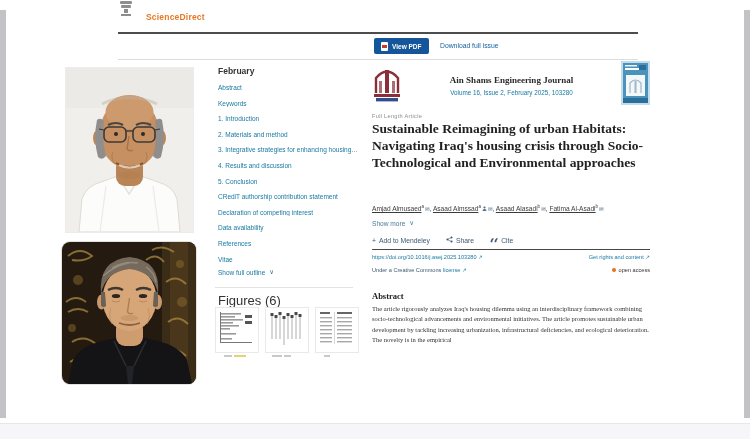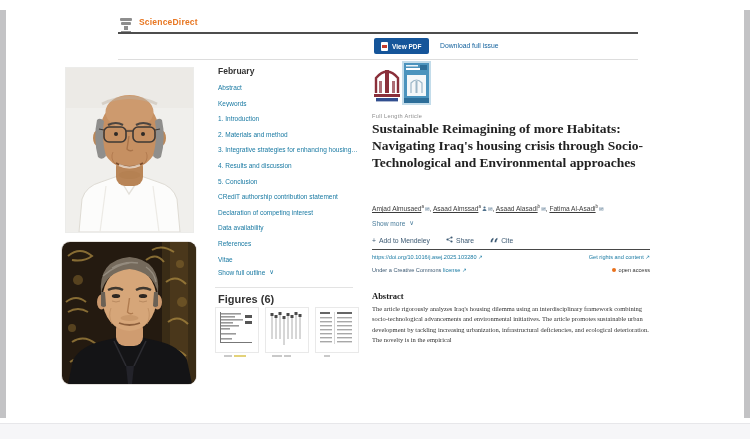--- a/index.html
+++ b/index.html
@@ -10,41 +10,41 @@
   }
   .abs { position:absolute; }
 
   
   .edge-bar { background:#c3c3c5; width:6px; top:10px; height:408px; }
   .edge-left { left:0; }
   .edge-right { right:0; }
   .bottom-band { left:0; right:0; bottom:0; height:15px; background:#f6f6f8; border-top:1px solid #e7e7ea; }
 
   
-  .sd-logo-row { left:118px; top:17px; display:flex; align-items:flex-start; gap:5px; }
+  .sd-logo-row { left:118px; top:0; display:flex; align-items:flex-end; gap:12px; }
   .brand { color:#e87722; font-weight:bold; font-size:8.5px; letter-spacing:.2px; }
   .top-rule { left:118px; top:32px; width:520px; height:2px; background:#4d4d4d; }
   .toolbar-rule { left:118px; top:59px; width:520px; height:1px; background:#dddddd; }
 
   .view-pdf-btn {
     left:374px; top:38px; height:16px; padding:0 7px; background:#15559a; border-radius:2px;
     display:flex; align-items:center; gap:4px; color:#fff; font-size:6.5px; font-weight:bold; cursor:pointer;
   }
   .pdf-icon { width:7px; height:9px; background:#fff; border-radius:1px; position:relative; }
   .pdf-icon::after { content:""; position:absolute; left:1px; top:3px; width:5px; height:3px; background:#c43e2f; }
   .download-link { left:440px; top:42px; font-size:6.8px; color:#15639e; cursor:pointer; }
 
   
   .outline-title { left:218px; top:66px; font-size:8.5px; font-weight:bold; color:#333; }
   .outline-list { left:218px; top:84px; width:140px; list-style:none; margin:0; padding:0; }
   .outline-list li { font-size:6.5px; line-height:7.4px; color:#1879a2; margin-bottom:8.2px; cursor:pointer;
     white-space:nowrap; overflow:hidden; text-overflow:ellipsis; }
   .show-full { left:218px; top:268px; font-size:6.5px; color:#1879a2; cursor:pointer; display:flex; gap:4px; align-items:center; }
   .left-divider { left:215px; top:287px; width:138px; height:1px; background:#e3e3e3; }
-  .figures-title { left:218px; top:293px; font-size:11px; font-weight:bold; color:#333; }
+  .figures-title { left:218px; top:293px; font-size:13px; font-weight:normal; color:#333; }
   .thumbs { left:215px; top:307px; display:flex; gap:6px; }
   .thumb { width:40px; height:42px; background:#fff; border:1px solid #e9e9e9; padding:1px; cursor:pointer; }
   .thumb-cap { width:40px; margin-top:3px; display:flex; justify-content:center; gap:2px; }
   .cap-dash { height:2px; background:#c9c9c9; }
 
   
   .journal-block { left:372px; top:62px; width:278px; height:46px; display:flex; align-items:center; }
   .journal-text { flex:1; text-align:center; }
   .journal-name { font-family:"Liberation Serif", serif; font-weight:bold; font-size:9px; color:#2b2b2b; }
   .journal-issue { font-size:6.3px; color:#1879a2; margin-top:4px; cursor:pointer; }
@@ -210,37 +210,41 @@
   <span>
     <svg width="30" height="40" viewBox="0 0 30 40">
       <path d="M4,30 L4,15 Q15,2 26,15 L26,30" fill="none" stroke="#8a2f3a" stroke-width="2.4"></path>
       <rect x="13" y="7" width="4" height="23" fill="#8a2f3a"></rect>
       <rect x="7" y="18" width="3" height="12" fill="#8a2f3a" opacity="0.7"></rect>
       <rect x="20" y="18" width="3" height="12" fill="#8a2f3a" opacity="0.7"></rect>
       <rect x="2" y="31" width="26" height="3" fill="#8a2f3a"></rect>
       <rect x="4" y="35" width="22" height="3.4" fill="#314e8f"></rect>
     </svg>
   </span>
+  <div class="journal-text">
+    <div class="journal-name">Ain Shams Engineering Journal</div>
+    <div class="journal-issue">Volume 16, Issue 2, February 2025, 103280</div>
+  </div>
   <span>
     <svg width="29" height="44" viewBox="0 0 29 44">
       <rect x="0" y="0" width="29" height="44" fill="#c3dcea"></rect>
       <rect x="2" y="2" width="25" height="40" fill="#4b93bd"></rect>
       <rect x="4" y="4" width="12" height="1.5" fill="#eaf3f8"></rect>
       <rect x="4" y="7" width="16" height="2" fill="#ffffff"></rect>
       <rect x="18" y="4" width="7" height="5" fill="#2d6e99"></rect>
       <rect x="5" y="14" width="19" height="21" fill="#f4f7f9"></rect>
       <path d="M9,32 L9,22 Q14.5,16 20,22 L20,32" fill="none" stroke="#9db7c8" stroke-width="1.2"></path>
       <rect x="13.5" y="20" width="2" height="12" fill="#9db7c8"></rect>
       <rect x="2" y="37" width="25" height="5" fill="#2d6e99"></rect>
     </svg>
   </span>
 </div>
 
 <div class="abs type-label">Full Length Article</div>
-<h1 class="abs article-title" style="margin:0;">Sustainable Reimagining of more Habitats: Navigating Iraq's housing crisis through Socio-Technological and Environmental approaches</h1>
+<h1 class="abs article-title" style="margin:0;">Sustainable Reimagining of urban Habitats: Navigating Iraq's housing crisis through Socio-Technological and Environmental approaches</h1>
 
 <div class="abs authors-row">
   <span class="author-name">Amjad Almusaed</span><span class="author-sup">a</span><span class="mini-ico">✉</span><span>, </span><span class="author-name">Asaad Almssad</span><span class="author-sup">a</span><span class="mini-ico"><svg width="5" height="5" viewBox="0 0 10 10">
         <circle cx="5" cy="3" r="2.2" fill="#50718c"></circle>
         <path d="M1,10 Q1,6 5,6 Q9,6 9,10 Z" fill="#50718c"></path>
       </svg></span><span class="mini-ico">✉</span><span>, </span><span class="author-name">Asaad Alasadi</span><span class="author-sup">b</span><span class="mini-ico">✉</span><span>, </span><span class="author-name">Fatima Al-Asadi</span><span class="author-sup">b</span><span class="mini-ico">✉</span>
 </div>
 
 <div class="abs show-more">
   <span>Show more</span>

